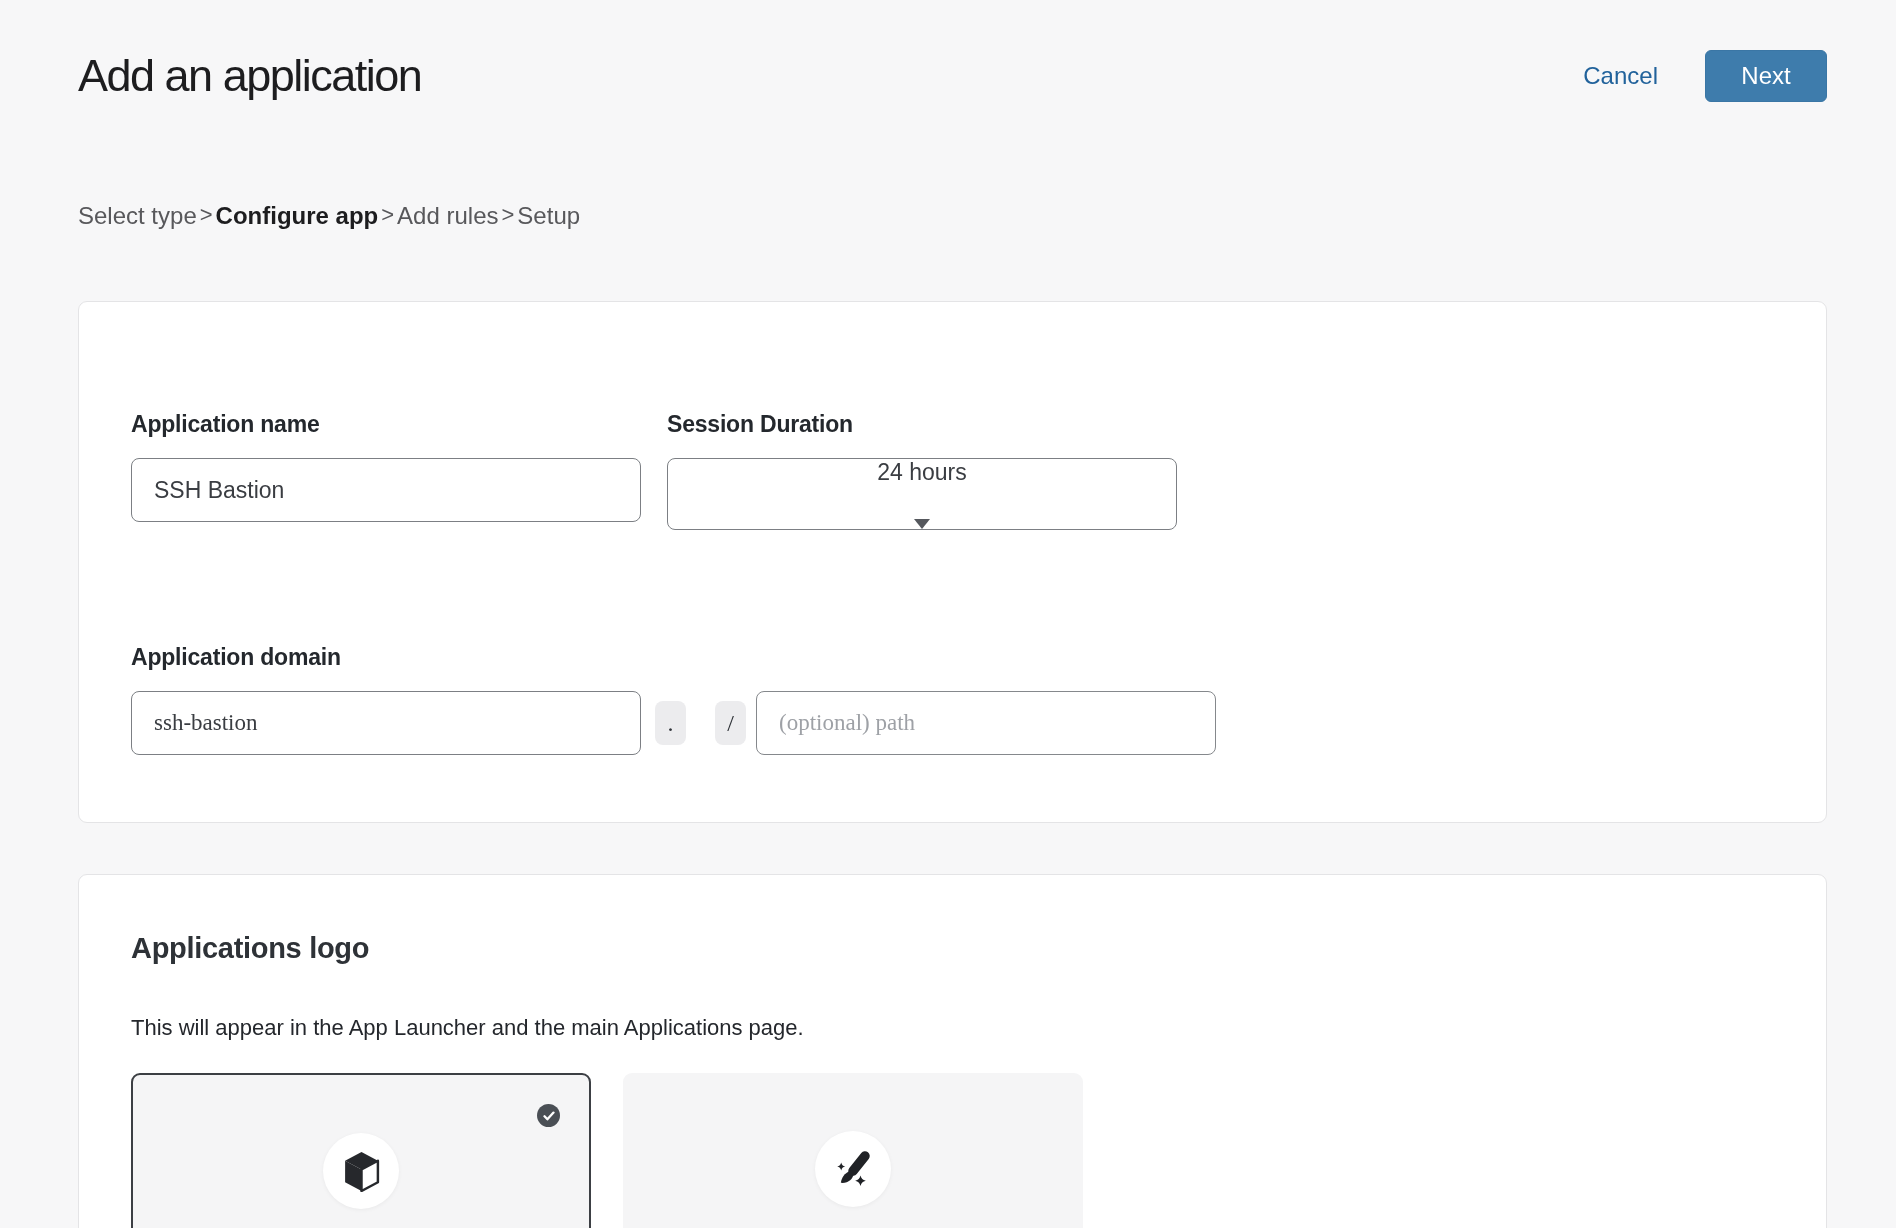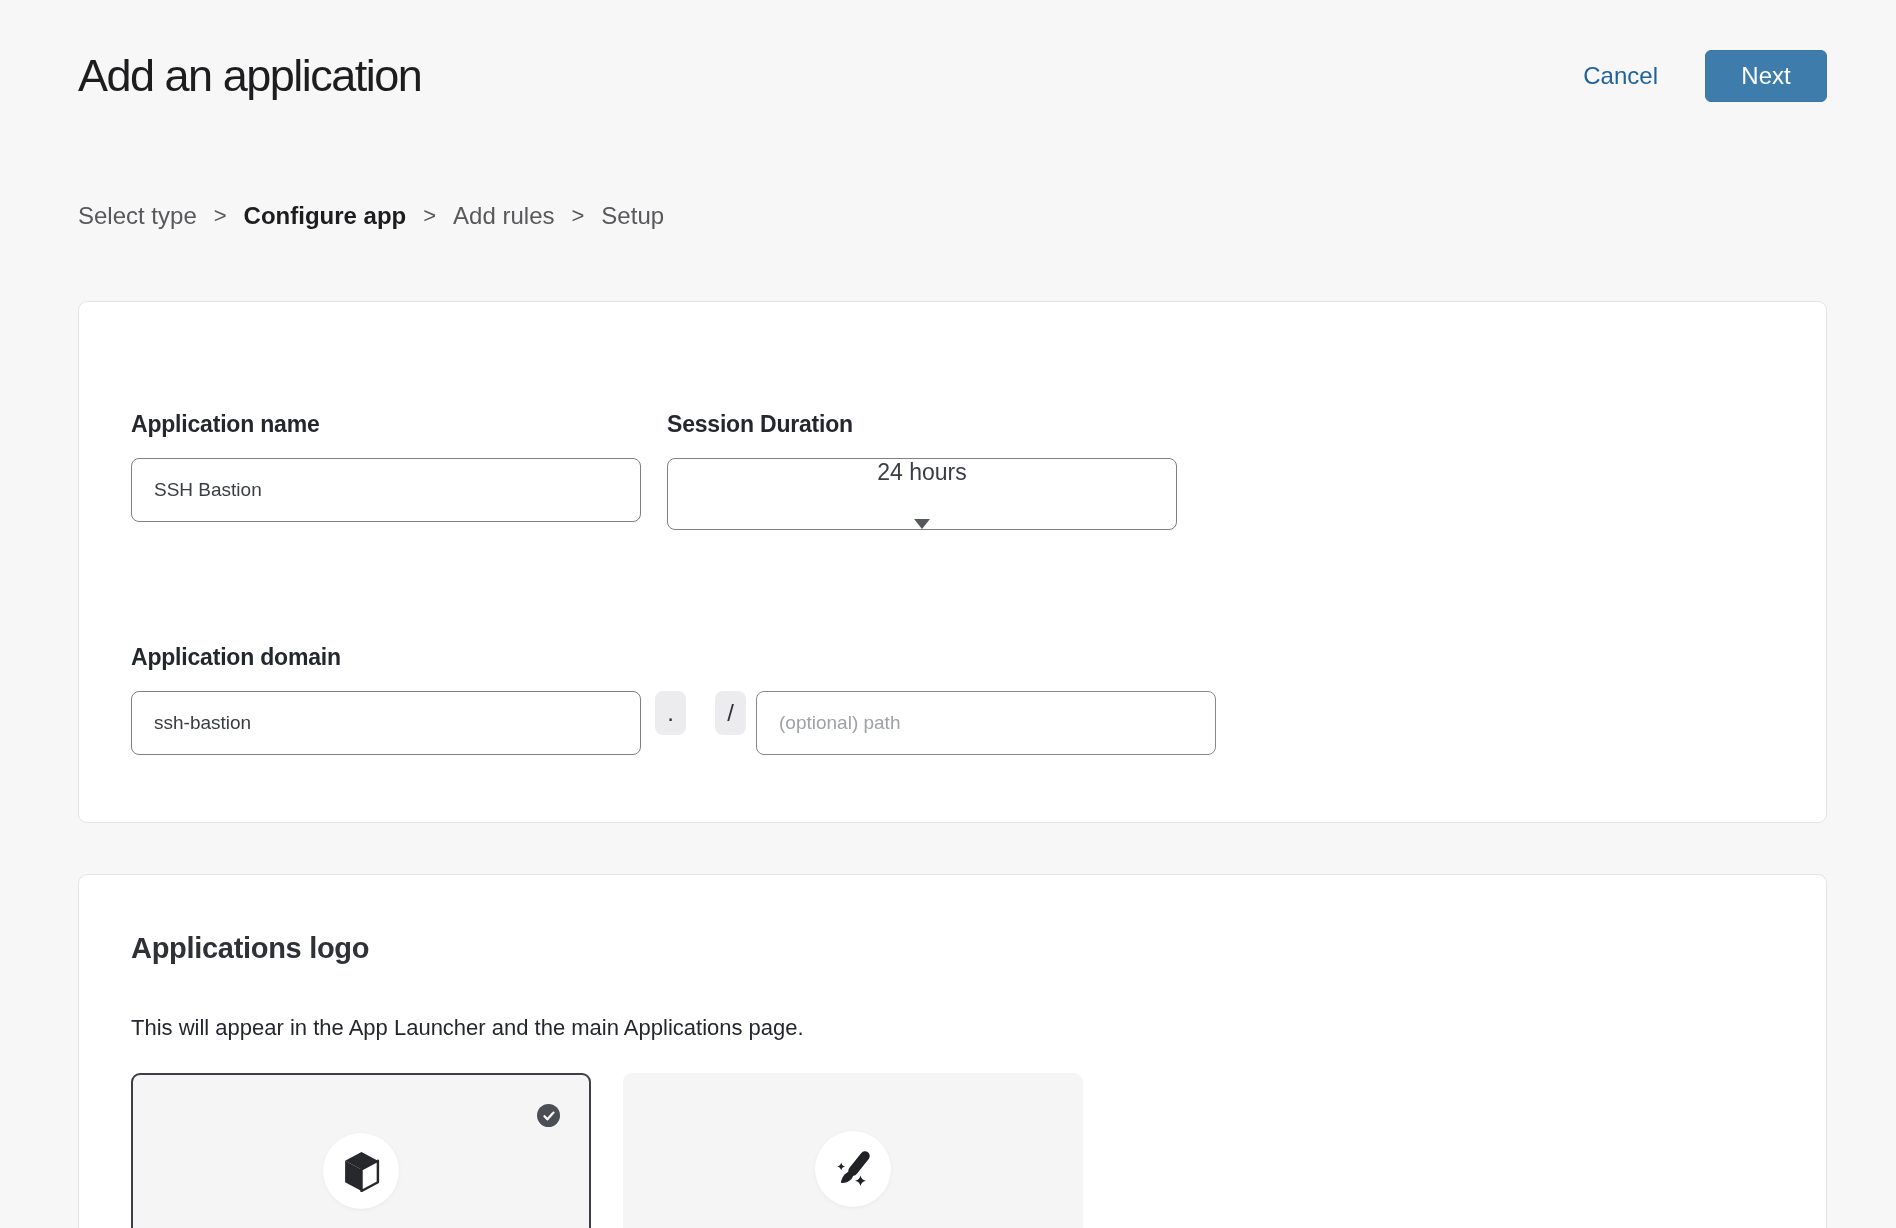--- a/index.html
+++ b/index.html
@@ -49,22 +49,22 @@
     border-radius: 6px;
     color: #ffffff;
     font-size: 24px;
     font-family: inherit;
     cursor: pointer;
   }
 
   
   .breadcrumb {
     display: flex;
-    align-items: center;
-    gap: 17px;
+    align-items: flex-start;
+    gap: 3px;
     margin-top: 100px;
     font-size: 24px;
     color: #58585b;
   }
   .crumb { color: #58585b; }
   .crumb.active { color: #1d1d1f; font-weight: 700; }
   .crumb-sep { color: #58585b; font-size: 22px; }
 
   
   .card {
@@ -97,21 +97,21 @@
     color: #24282d;
     letter-spacing: -0.2px;
     margin-bottom: 20px;
   }
   .text-input {
     width: 100%;
     height: 64px;
     border: 1.5px solid #7c7f84;
     border-radius: 8px;
     background: #fff;
-    font-size: 19px;
+    font-size: 23px;
     color: #3a3d42;
     font-family: inherit;
     padding: 0 22px;
     outline: none;
   }
   .text-input::placeholder { color: #9ea1a6; }
 
   .select-box {
     width: 510px;
     height: 72px;
@@ -130,21 +130,23 @@
   .caret-down {
     width: 0; height: 0;
     border-left: 8px solid transparent;
     border-right: 8px solid transparent;
     border-top: 10px solid #55585d;
   }
 
   .domain-section { margin-top: 114px; }
   .domain-row {
     display: flex;
+    align-items: center;
     margin-top: 8px;
+    font-family: Liberation Serif, serif;
   }
   .domain-row .text-input.subdomain { width: 510px; }
   .sep-badge {
     width: 31px;
     height: 44px;
     background: #ececee;
     border-radius: 8px;
     display: flex;
     align-items: center;
     justify-content: center;

